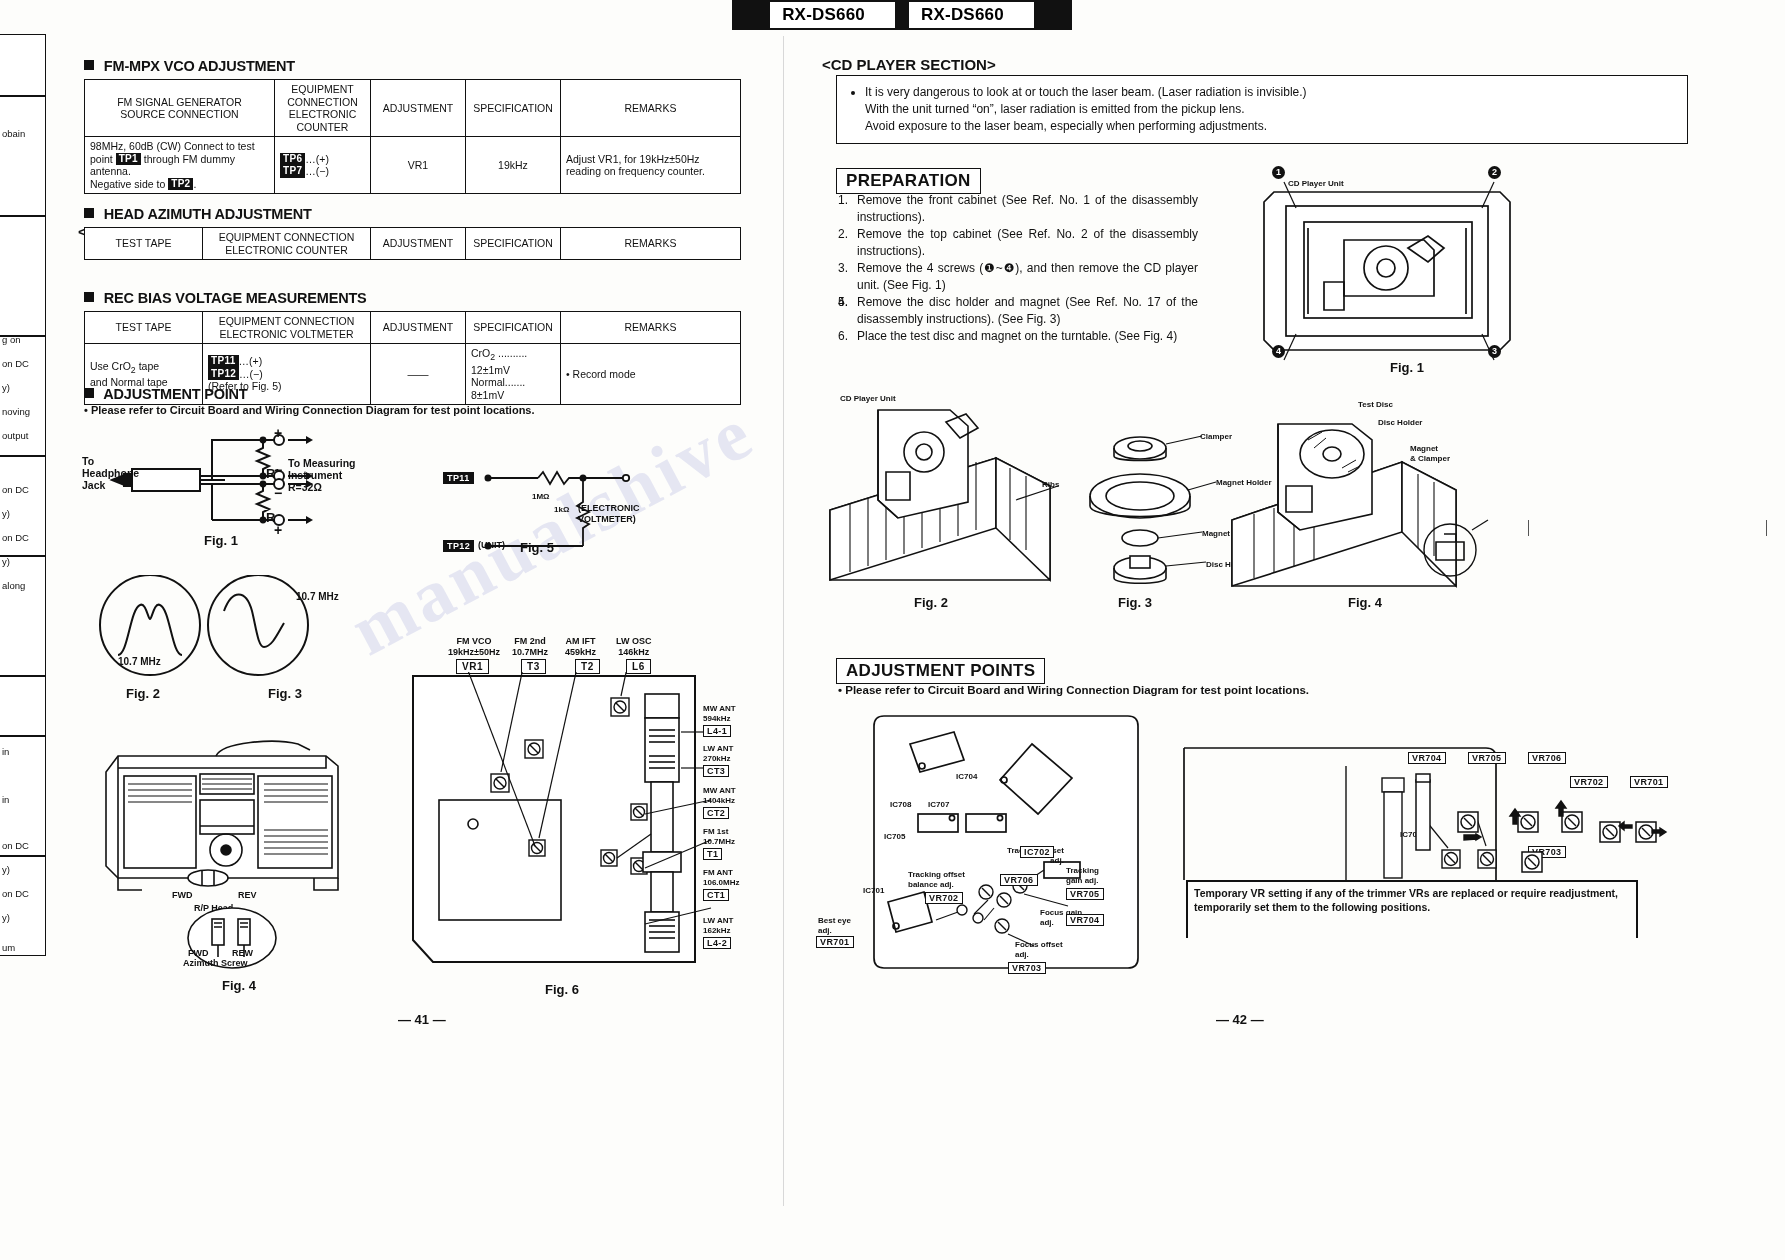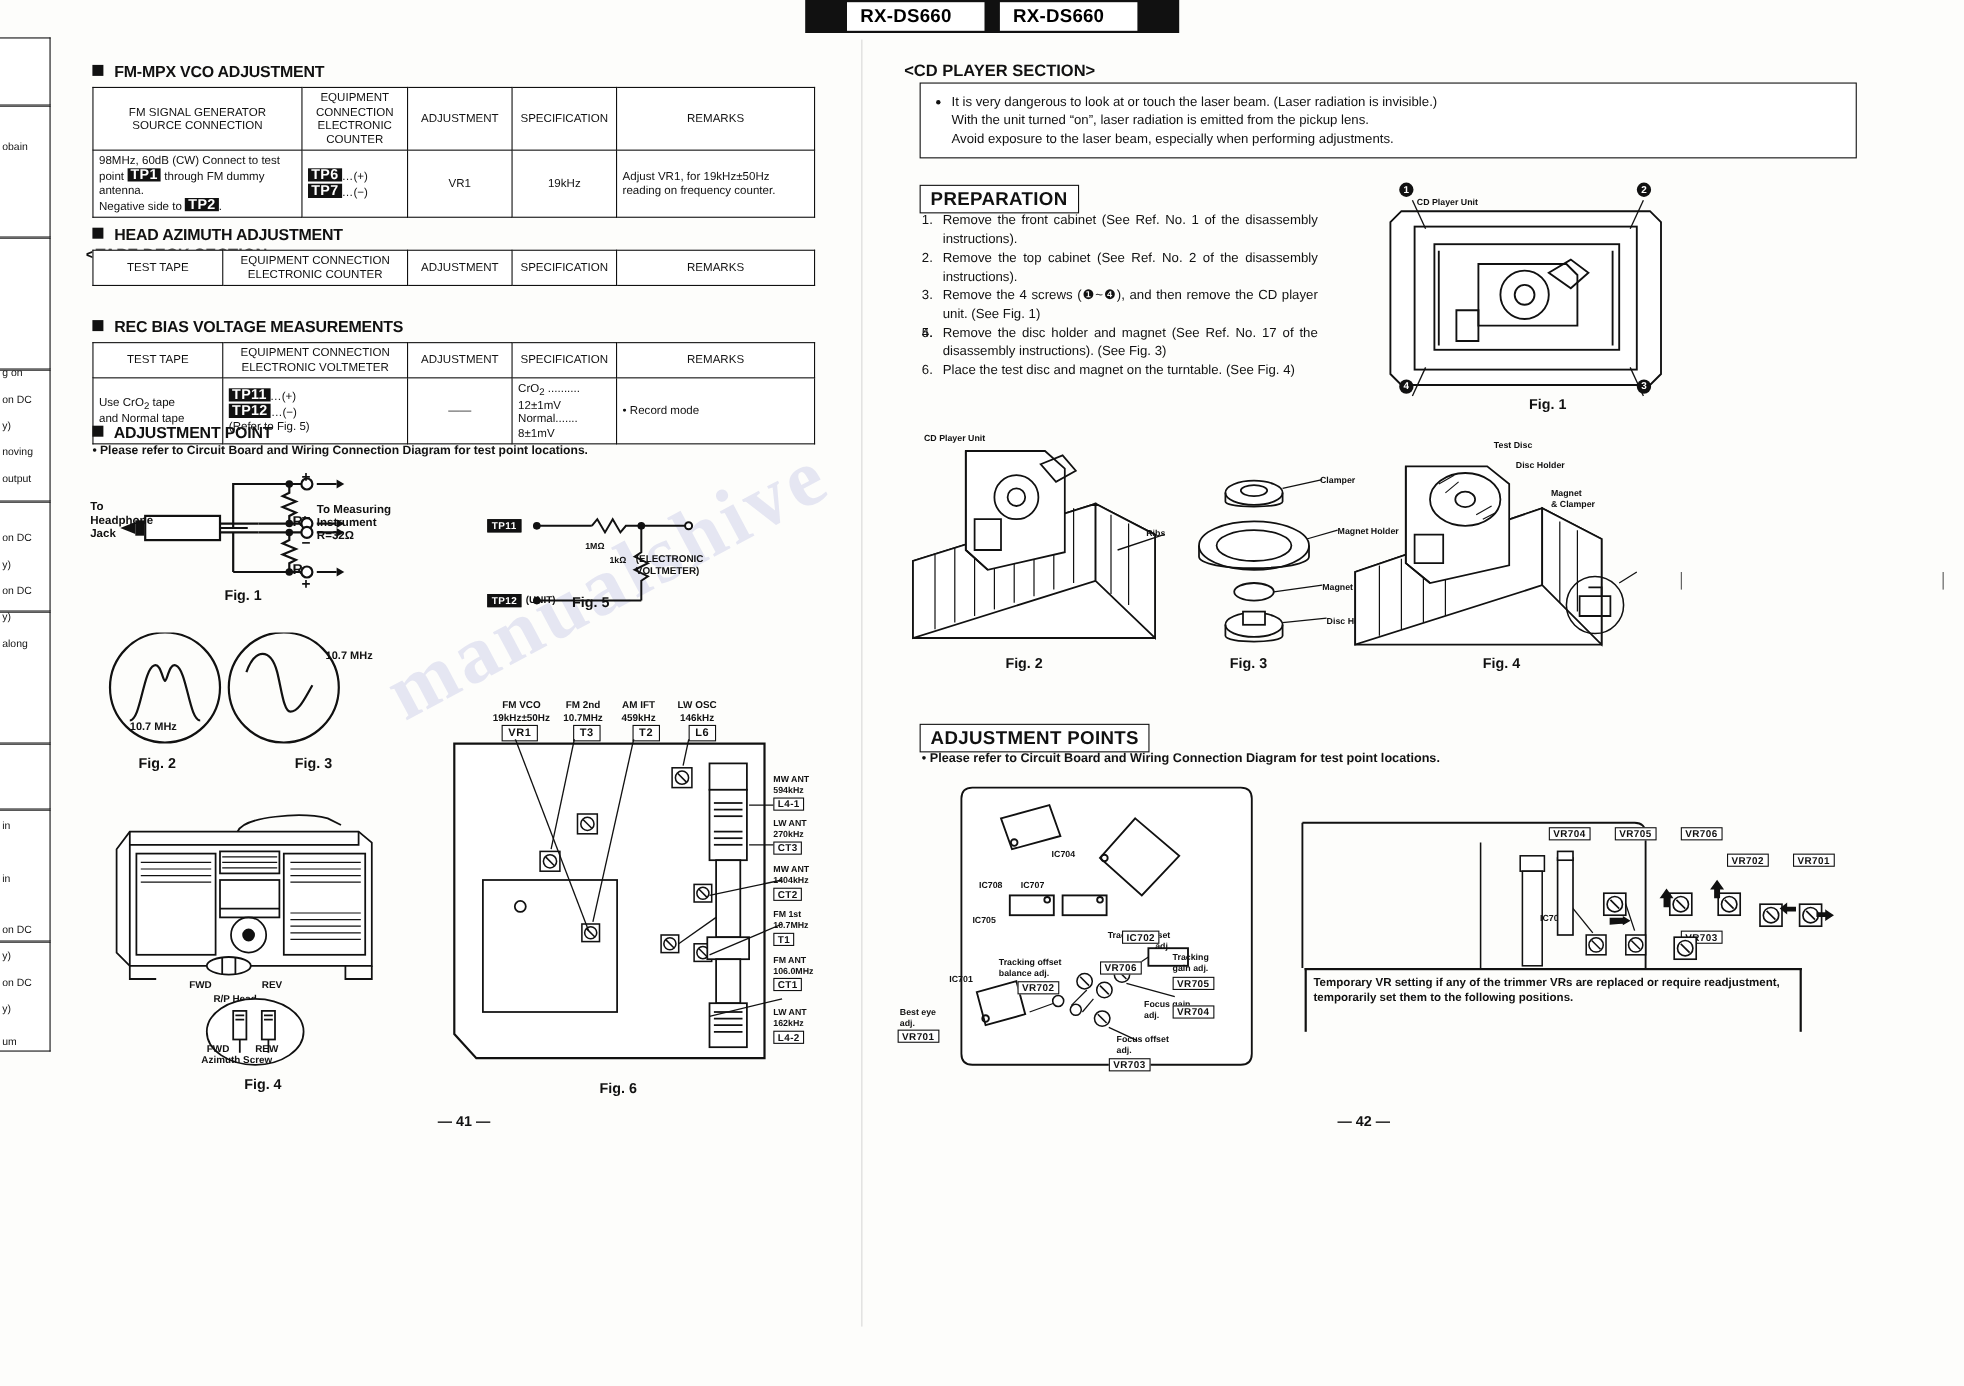--- a/index.html
+++ b/index.html
@@ -48,21 +48,21 @@
 
   
   table.mt{ position:absolute; border-collapse:collapse; background:#fff; }
   table.mt td, table.mt th{
     border:1.3px solid #111; padding:3px 5px; font-size:10.5px; vertical-align:middle;
     line-height:12.5px; font-weight:normal;
   }
   table.mt th{ text-align:center; font-weight:normal; font-size:10.5px;}
   .ctr{ text-align:center; }
   .tp{
-    display:inline-block; background:#111; color:#fff; font-size:13px;
+    display:inline-block; background:#111; color:#fff; font-size:10px;
     padding:0px 3px; font-weight:bold; letter-spacing:.3px; vertical-align:1px;
     font-family:"Liberation Sans", sans-serif;
   }
 
   
   .caution{
     position:absolute; border:1.6px solid #111; background:#fff; padding:8px 12px;
   }
   .caution .ct{ font-weight:bold; font-size:12.5px; margin-bottom:6px;}
   .caution ul{ margin:0; padding-left:16px; }

